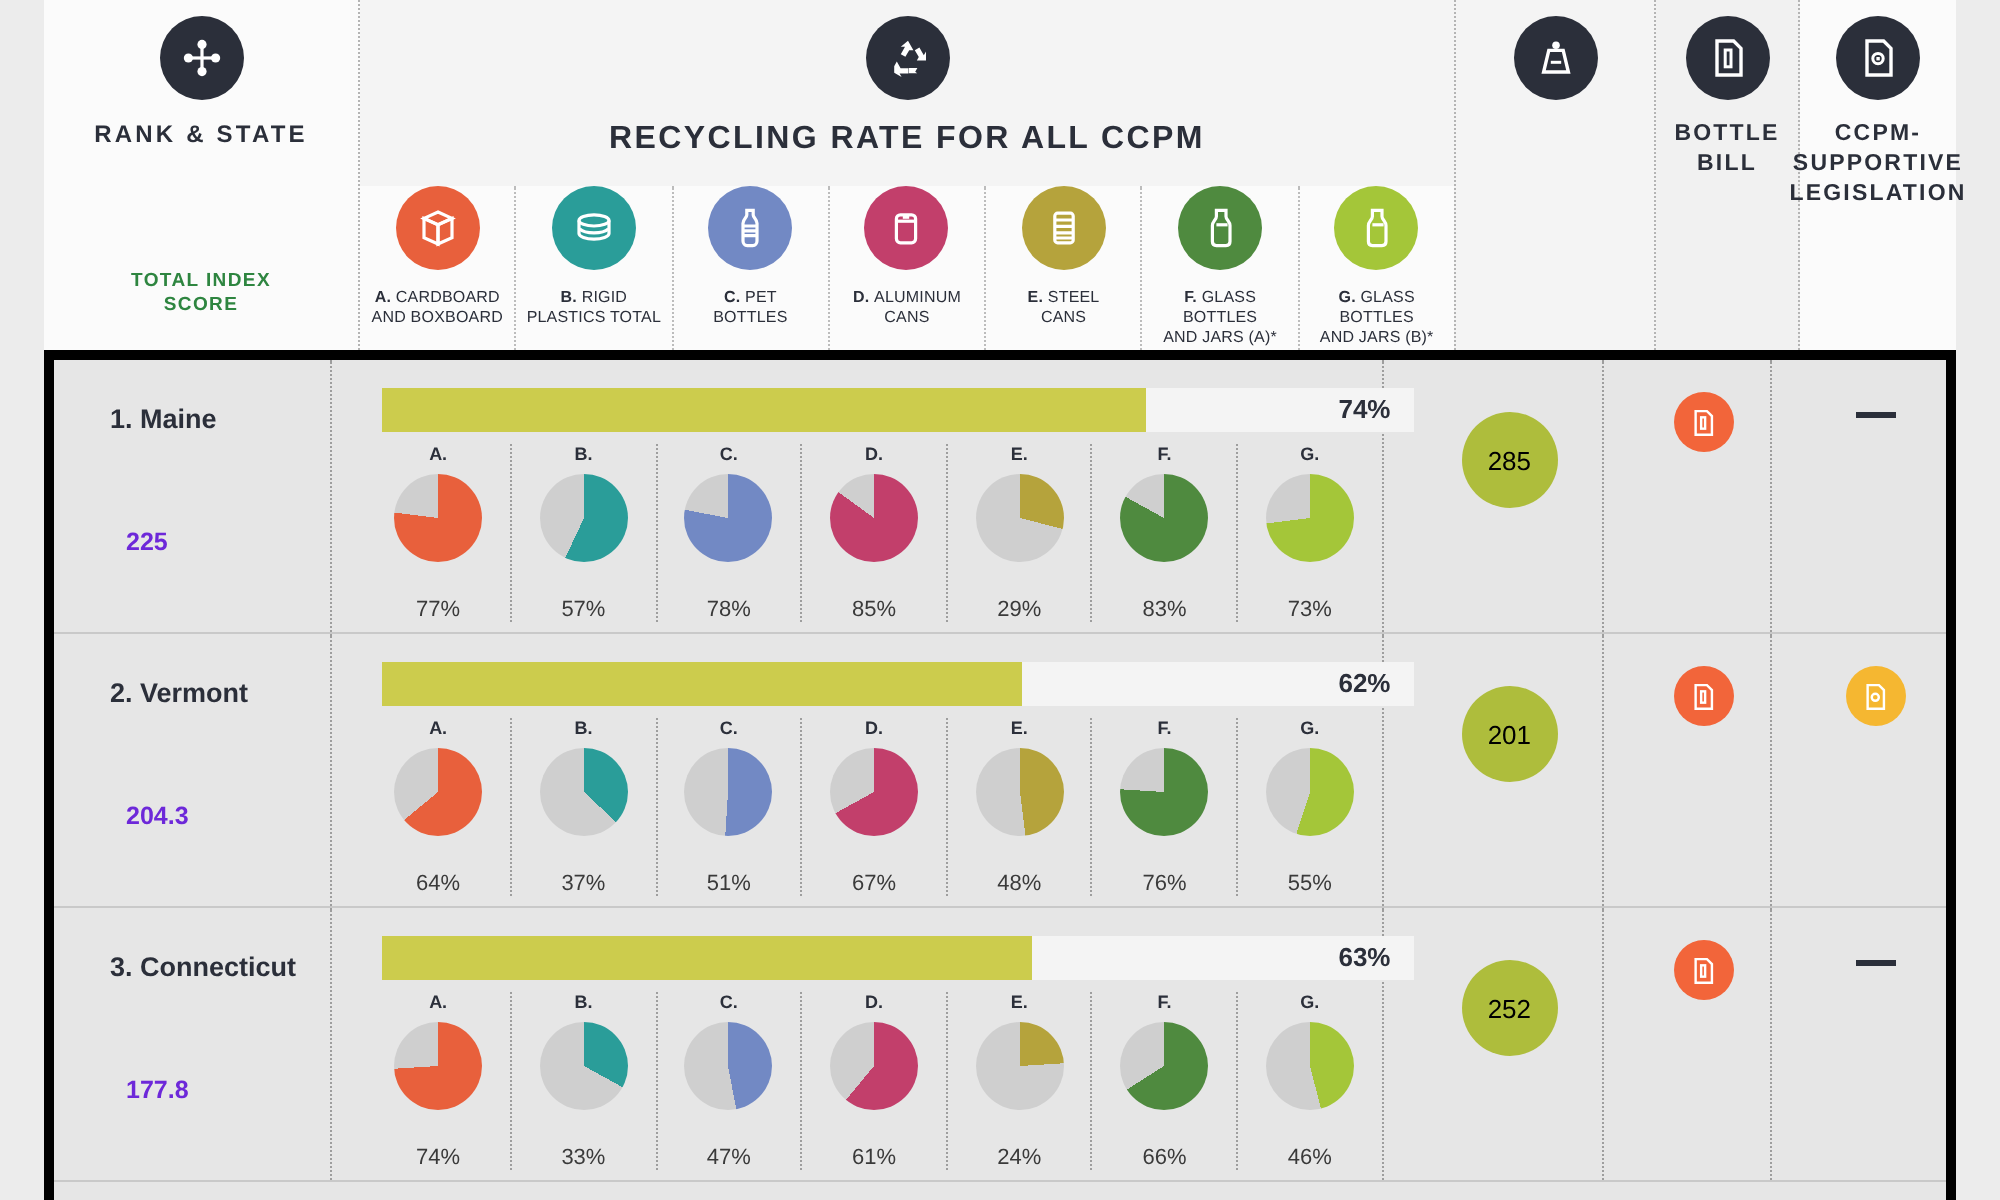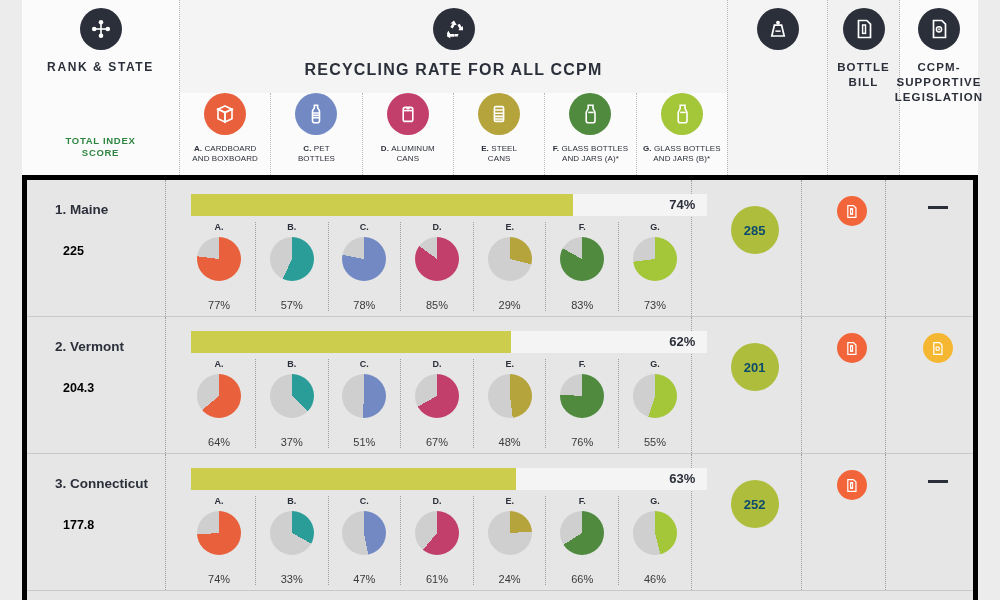--- a/index.html
+++ b/index.html
@@ -88,22 +88,22 @@
   .c-rate   { width: 548px; }
   .c-lbs    { width: 100px; }
   .c-bottle { width: 72px; }
   .c-legis  { width: 76px; }
 
   .state-name {
     position: absolute; left: 28px; top: 22px;
     font-size: 13.5px; font-weight: bold; color: #2b2f3a;
   }
   .state-score {
-    position: absolute; left: 36px; top: 64px;
-    font-size: 12.5px; font-weight: bold; color: #000000;
+    position: absolute; left: 36px; top: 84px;
+    font-size: 12.5px; font-weight: bold; color: #6d28d9;
   }
 
   .bar-wrap {
     position: absolute; left: 8px; top: 14px; width: 516px; height: 22px;
     background: #f4f4f4;
   }
   .bar-fill { height: 100%; background: #cccc4d; }
   .bar-pct {
     position: absolute; right: 12px; top: 0; height: 22px; line-height: 22px;
     font-size: 13px; font-weight: bold; color: #2b2f3a;
@@ -116,21 +116,21 @@
   }
   .pie-cell:last-child { border-right: none; }
   .pie-letter { font-size: 9px; font-weight: bold; color: #2b2f3a; }
   .pie { width: 44px; height: 44px; border-radius: 50%; margin-top: 5px; }
   .pie-pct { margin-top: 18px; font-size: 11px; color: #3a3a3a; }
 
   .lbs-circle {
     position: absolute; left: 50%; top: 26px; transform: translateX(-50%);
     width: 48px; height: 48px; border-radius: 50%;
     background: #aebd3c; display: flex; align-items: center; justify-content: center;
-    font-size: 13px; font-weight: bold; color: #0c4a6e;
+    font-size: 13px; font-weight: normal; color: #000000;
   }
   .badge {
     position: absolute; left: 50%; top: 16px; transform: translateX(-50%);
     width: 30px; height: 30px; border-radius: 50%;
     display: flex; align-items: center; justify-content: center;
   }
   .badge svg { width: 17px; height: 17px; fill: none; stroke: #fff; stroke-width: 1.7; }
   .dash {
     position: absolute; left: 50%; top: 26px; transform: translateX(-50%);
     width: 20px; height: 3px; background: #2b2f3a;
@@ -173,20 +173,30 @@
             <div class="cat-circ" style="background: rgb(232, 96, 60);">
               <svg viewBox="0 0 24 24">
                 <path d="M12 4l7 3.2-7 3.2-7-3.2z"></path>
                 <path d="M5 7.2v9.6l7 3.2v-9.6z"></path>
                 <path d="M19 7.2v9.6l-7 3.2v-9.6z"></path>
               </svg>
             </div>
             <div class="cat-label"><b>A. </b>CARDBOARD<br>AND BOXBOARD</div>
           </div>
           <div class="cat">
+            <div class="cat-circ" style="background: rgb(42, 157, 153);">
+              <svg viewBox="0 0 24 24">
+                <ellipse cx="12" cy="8.2" rx="7.5" ry="2.8"></ellipse>
+                <path d="M4.5 8.2v6.6c0 1.5 3.4 2.8 7.5 2.8s7.5-1.3 7.5-2.8V8.2"></path>
+                <path d="M4.8 12.4c1.4 1.3 4.2 2 7.2 2s5.8-.7 7.2-2"></path>
+              </svg>
+            </div>
+            <div class="cat-label"><b>B. </b>RIGID<br>PLASTICS TOTAL</div>
+          </div>
+          <div class="cat">
             <div class="cat-circ" style="background: rgb(114, 137, 196);">
               <svg viewBox="0 0 24 24">
                 <path d="M10.4 3.2h3.2v2.3c0 1.3 1.9 2.1 1.9 4.1v8.9c0 1.3-.9 2.3-2.1 2.3h-2.8c-1.2 0-2.1-1-2.1-2.3V9.6c0-2 1.9-2.8 1.9-4.1z"></path>
                 <path d="M8.6 11h6.8M8.6 13.4h6.8M8.6 15.8h6.8"></path>
               </svg>
             </div>
             <div class="cat-label"><b>C. </b>PET<br>BOTTLES</div>
           </div>
           <div class="cat">
             <div class="cat-circ" style="background: rgb(194, 63, 107);">

